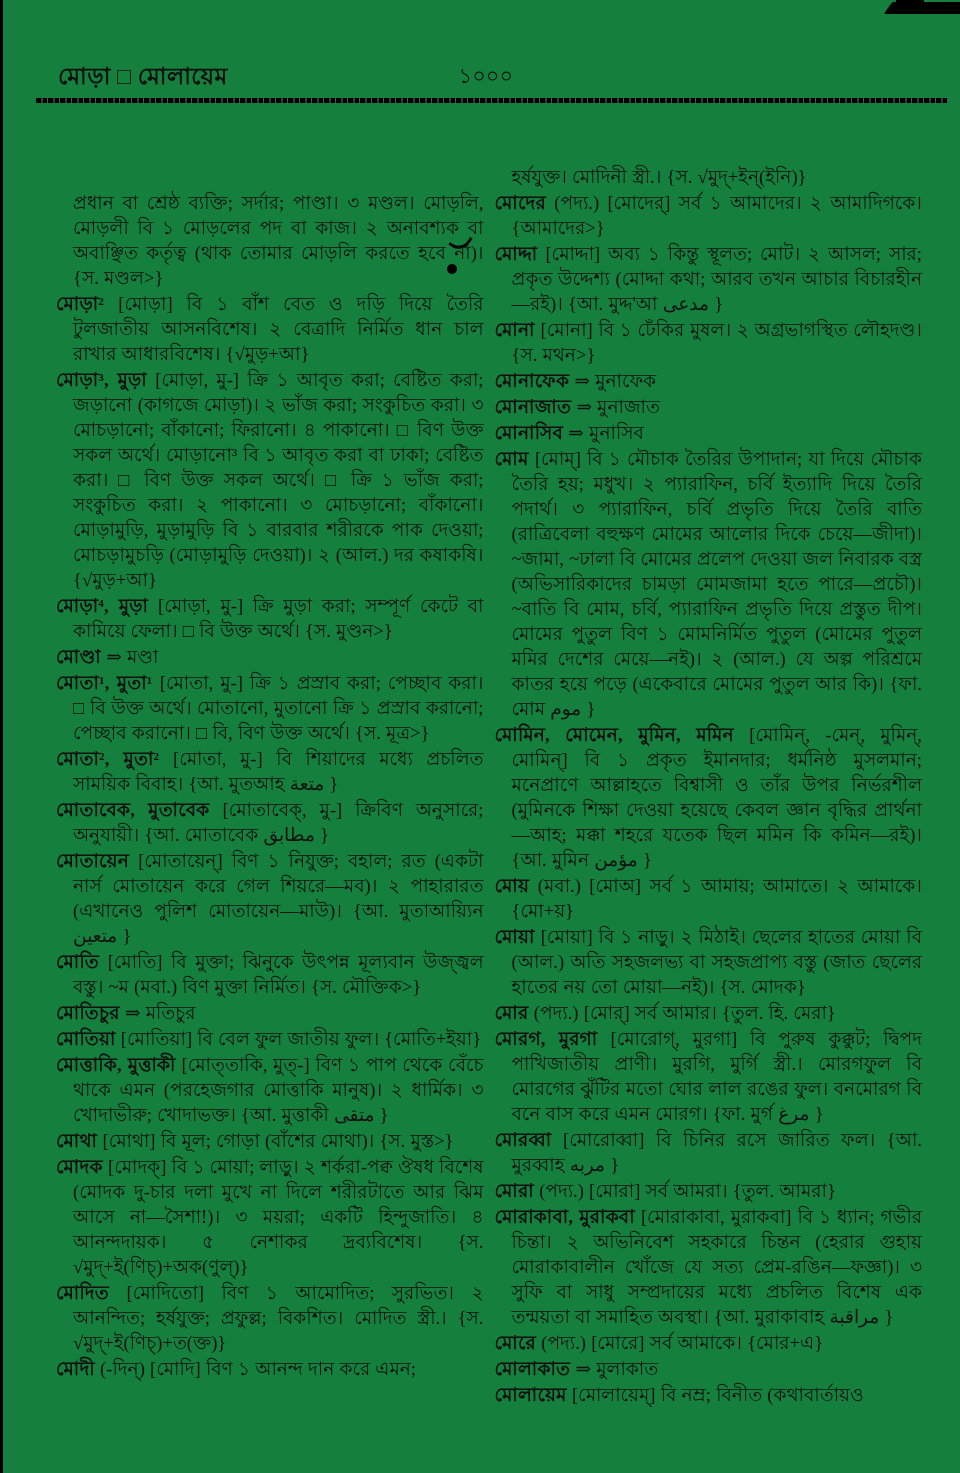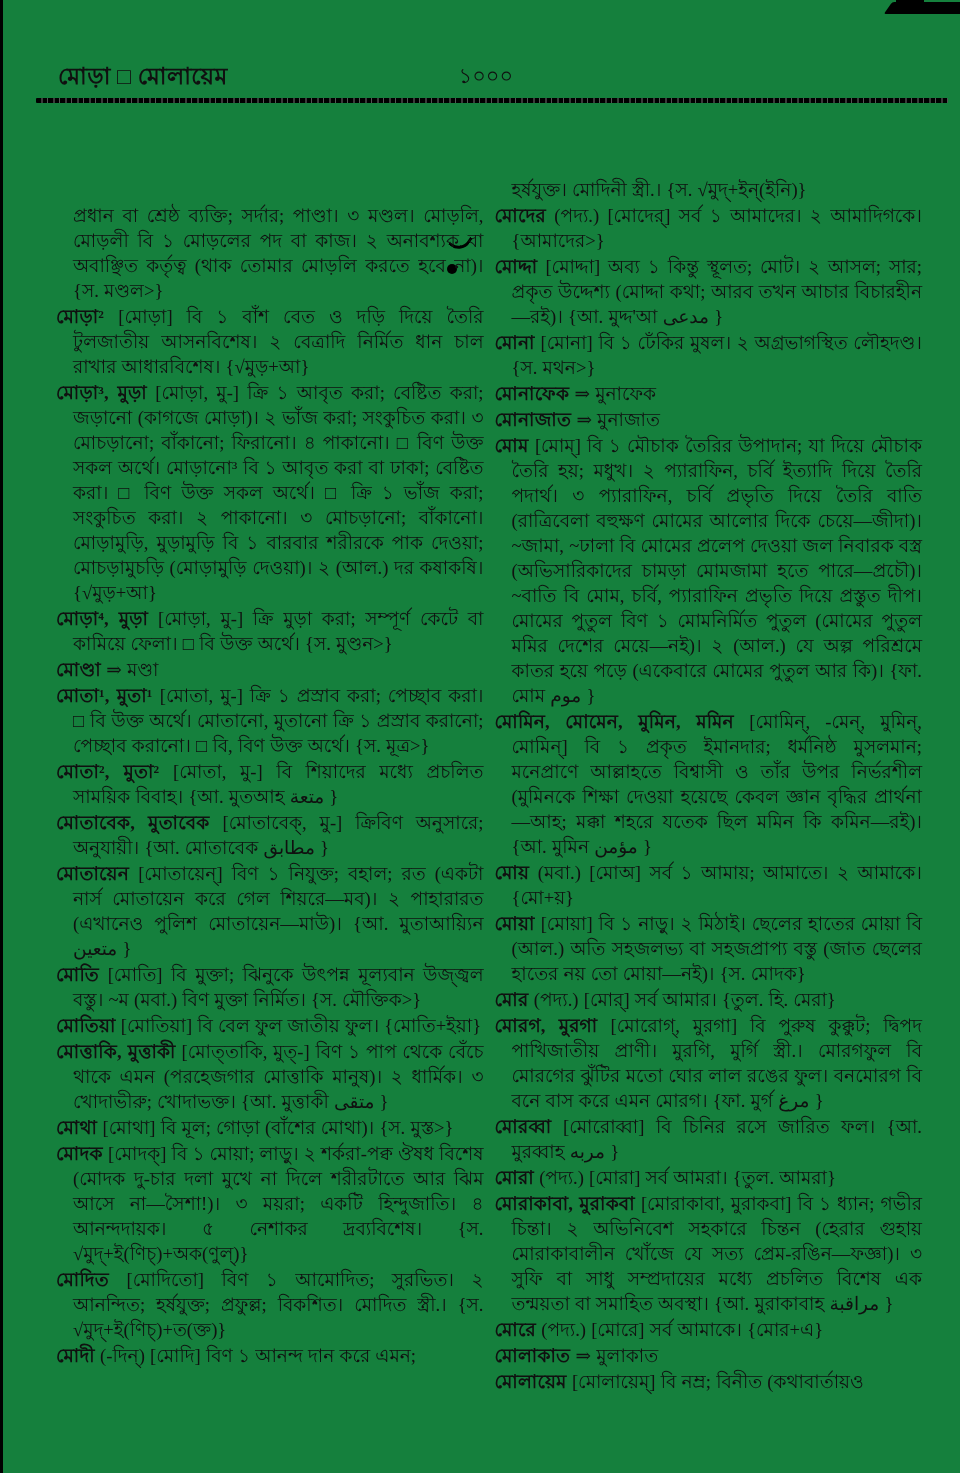--- a/index.html
+++ b/index.html
@@ -76,35 +76,37 @@
         <p class="entry cont"><span>প্রধান বা শ্রেষ্ঠ ব্যক্তি; সর্দার; পাণ্ডা। ৩ মণ্ডল। মোড়লি, মোড়লী বি ১ মোড়লের পদ বা কাজ। ২ অনাবশ্যক বা অবাঞ্ছিত কর্তৃত্ব (থাক তোমার মোড়লি করতে হবে না)। {স. মণ্ডল&gt;}</span></p>
         <p class="entry"><b class="headword">মোড়া² </b><span>[মোড়া] বি ১ বাঁশ বেত ও দড়ি দিয়ে তৈরি টুলজাতীয় আসনবিশেষ। ২ বেত্রাদি নির্মিত ধান চাল রাখার আধারবিশেষ। {√মুড়+আ}</span></p>
         <p class="entry"><b class="headword">মোড়া³, মুড়া </b><span>[মোড়া, মু-] ক্রি ১ আবৃত করা; বেষ্টিত করা; জড়ানো (কাগজে মোড়া)। ২ ভাঁজ করা; সংকুচিত করা। ৩ মোচড়ানো; বাঁকানো; ফিরানো। ৪ পাকানো। □ বিণ উক্ত সকল অর্থে। মোড়ানো³ বি ১ আবৃত করা বা ঢাকা; বেষ্টিত করা। □ বিণ উক্ত সকল অর্থে। □ ক্রি ১ ভাঁজ করা; সংকুচিত করা। ২ পাকানো। ৩ মোচড়ানো; বাঁকানো। মোড়ামুড়ি, মুড়ামুড়ি বি ১ বারবার শরীরকে পাক দেওয়া; মোচড়ামুচড়ি (মোড়ামুড়ি দেওয়া)। ২ (আল.) দর কষাকষি। {√মুড়+আ}</span></p>
         <p class="entry"><b class="headword">মোড়া⁴, মুড়া </b><span>[মোড়া, মু-] ক্রি মুড়া করা; সম্পূর্ণ কেটে বা কামিয়ে ফেলা। □ বি উক্ত অর্থে। {স. মুণ্ডন&gt;}</span></p>
         <p class="entry"><b class="headword">মোণ্ডা </b><span>⇒ মণ্ডা</span></p>
         <p class="entry"><b class="headword">মোতা¹, মুতা¹ </b><span>[মোতা, মু-] ক্রি ১ প্রস্রাব করা; পেচ্ছাব করা। □ বি উক্ত অর্থে। মোতানো, মুতানো ক্রি ১ প্রস্রাব করানো; পেচ্ছাব করানো। □ বি, বিণ উক্ত অর্থে। {স. মূত্র&gt;}</span></p>
         <p class="entry"><b class="headword">মোতা², মুতা² </b><span>[মোতা, মু-] বি শিয়াদের মধ্যে প্রচলিত সাময়িক বিবাহ। {আ. মুতআহ متعة }</span></p>
         <p class="entry"><b class="headword">মোতাবেক, মুতাবেক </b><span>[মোতাবেক্, মু-] ক্রিবিণ অনুসারে; অনুযায়ী। {আ. মোতাবেক مطابق }</span></p>
         <p class="entry"><b class="headword">মোতায়েন </b><span>[মোতায়েন্] বিণ ১ নিযুক্ত; বহাল; রত (একটা নার্স মোতায়েন করে গেল শিয়রে—মব)। ২ পাহারারত (এখানেও পুলিশ মোতায়েন—মাউ)। {আ. মুতাআয়্যিন متعين }</span></p>
         <p class="entry"><b class="headword">মোতি </b><span>[মোতি] বি মুক্তা; ঝিনুকে উৎপন্ন মূল্যবান উজ্জ্বল বস্তু। ~ম (মবা.) বিণ মুক্তা নির্মিত। {স. মৌক্তিক&gt;}</span></p>
+        <p class="entry"><b class="headword">মোতিচুর </b><span>⇒ মতিচুর</span></p>
         <p class="entry"><b class="headword">মোতিয়া </b><span>[মোতিয়া] বি বেল ফুল জাতীয় ফুল। {মোতি+ইয়া}</span></p>
         <p class="entry"><b class="headword">মোত্তাকি, মুত্তাকী </b><span>[মোত্‌তাকি, মুত্-] বিণ ১ পাপ থেকে বেঁচে থাকে এমন (পরহেজগার মোত্তাকি মানুষ)। ২ ধার্মিক। ৩ খোদাভীরু; খোদাভক্ত। {আ. মুত্তাকী متقى }</span></p>
         <p class="entry"><b class="headword">মোথা </b><span>[মোথা] বি মূল; গোড়া (বাঁশের মোথা)। {স. মুস্ত&gt;}</span></p>
         <p class="entry"><b class="headword">মোদক </b><span>[মোদক্] বি ১ মোয়া; লাড়ু। ২ শর্করা-পক্ব ঔষধ বিশেষ (মোদক দু-চার দলা মুখে না দিলে শরীরটাতে আর ঝিম আসে না—সৈশা!)। ৩ ময়রা; একটি হিন্দুজাতি। ৪ আনন্দদায়ক। ৫ নেশাকর দ্রব্যবিশেষ। {স. √মুদ্+ই(ণিচ্)+অক(ণুল্)}</span></p>
         <p class="entry"><b class="headword">মোদিত </b><span>[মোদিতো] বিণ ১ আমোদিত; সুরভিত। ২ আনন্দিত; হর্ষযুক্ত; প্রফুল্ল; বিকশিত। মোদিত স্ত্রী.। {স. √মুদ্+ই(ণিচ্)+ত(ক্ত)}</span></p>
         <p class="entry"><b class="headword">মোদী </b><span>(-দিন্) [মোদি] বিণ ১ আনন্দ দান করে এমন;</span></p>
       </section>
     <div class="divider"></div>
     <section class="col right">
         <p class="entry cont"><span>হর্ষযুক্ত। মোদিনী স্ত্রী.। {স. √মুদ্+ইন্(ইনি)}</span></p>
         <p class="entry"><b class="headword">মোদের </b><span>(পদ্য.) [মোদের্] সর্ব ১ আমাদের। ২ আমাদিগকে। {আমাদের&gt;}</span></p>
         <p class="entry"><b class="headword">মোদ্দা </b><span>[মোদ্দা] অব্য ১ কিন্তু স্থূলত; মোট। ২ আসল; সার; প্রকৃত উদ্দেশ্য (মোদ্দা কথা; আরব তখন আচার বিচারহীন—রই)। {আ. মুদ্দ'আ مدعى }</span></p>
         <p class="entry"><b class="headword">মোনা </b><span>[মোনা] বি ১ ঢেঁকির মুষল। ২ অগ্রভাগস্থিত লৌহদণ্ড। {স. মথন&gt;}</span></p>
         <p class="entry"><b class="headword">মোনাফেক </b><span>⇒ মুনাফেক</span></p>
         <p class="entry"><b class="headword">মোনাজাত </b><span>⇒ মুনাজাত</span></p>
+        <p class="entry"><b class="headword">মোনাসিব </b><span>⇒ মুনাসিব</span></p>
         <p class="entry"><b class="headword">মোম </b><span>[মোম্] বি ১ মৌচাক তৈরির উপাদান; যা দিয়ে মৌচাক তৈরি হয়; মধুখ। ২ প্যারাফিন, চর্বি ইত্যাদি দিয়ে তৈরি পদার্থ। ৩ প্যারাফিন, চর্বি প্রভৃতি দিয়ে তৈরি বাতি (রাত্রিবেলা বহুক্ষণ মোমের আলোর দিকে চেয়ে—জীদা)। ~জামা, ~ঢালা বি মোমের প্রলেপ দেওয়া জল নিবারক বস্ত্র (অভিসারিকাদের চামড়া মোমজামা হতে পারে—প্রচৌ)। ~বাতি বি মোম, চর্বি, প্যারাফিন প্রভৃতি দিয়ে প্রস্তুত দীপ। মোমের পুতুল বিণ ১ মোমনির্মিত পুতুল (মোমের পুতুল মমির দেশের মেয়ে—নই)। ২ (আল.) যে অল্প পরিশ্রমে কাতর হয়ে পড়ে (একেবারে মোমের পুতুল আর কি)। {ফা. মোম موم }</span></p>
         <p class="entry"><b class="headword">মোমিন, মোমেন, মুমিন, মমিন </b><span>[মোমিন্, -মেন্, মুমিন্, মোমিন্] বি ১ প্রকৃত ইমানদার; ধর্মনিষ্ঠ মুসলমান; মনেপ্রাণে আল্লাহতে বিশ্বাসী ও তাঁর উপর নির্ভরশীল (মুমিনকে শিক্ষা দেওয়া হয়েছে কেবল জ্ঞান বৃদ্ধির প্রার্থনা—আহ; মক্কা শহরে যতেক ছিল মমিন কি কমিন—রই)। {আ. মুমিন مؤمن }</span></p>
         <p class="entry"><b class="headword">মোয় </b><span>(মবা.) [মোঅ] সর্ব ১ আমায়; আমাতে। ২ আমাকে। {মো+য়}</span></p>
         <p class="entry"><b class="headword">মোয়া </b><span>[মোয়া] বি ১ নাড়ু। ২ মিঠাই। ছেলের হাতের মোয়া বি (আল.) অতি সহজলভ্য বা সহজপ্রাপ্য বস্তু (জাত ছেলের হাতের নয় তো মোয়া—নই)। {স. মোদক}</span></p>
         <p class="entry"><b class="headword">মোর </b><span>(পদ্য.) [মোর্] সর্ব আমার। {তুল. হি. মেরা}</span></p>
         <p class="entry"><b class="headword">মোরগ, মুরগা </b><span>[মোরোগ্, মুরগা] বি পুরুষ কুক্কুট; দ্বিপদ পাখিজাতীয় প্রাণী। মুরগি, মুর্গি স্ত্রী.। মোরগফুল বি মোরগের ঝুঁটির মতো ঘোর লাল রঙের ফুল। বনমোরগ বি বনে বাস করে এমন মোরগ। {ফা. মুর্গ مرغ }</span></p>
         <p class="entry"><b class="headword">মোরব্বা </b><span>[মোরোব্বা] বি চিনির রসে জারিত ফল। {আ. মুরব্বাহ مربه }</span></p>
         <p class="entry"><b class="headword">মোরা </b><span>(পদ্য.) [মোরা] সর্ব আমরা। {তুল. আমরা}</span></p>
         <p class="entry"><b class="headword">মোরাকাবা, মুরাকবা </b><span>[মোরাকাবা, মুরাকবা] বি ১ ধ্যান; গভীর চিন্তা। ২ অভিনিবেশ সহকারে চিন্তন (হেরার গুহায় মোরাকাবালীন খোঁজে যে সত্য প্রেম-রঙিন—ফজ্ঞা)। ৩ সুফি বা সাধু সম্প্রদায়ের মধ্যে প্রচলিত বিশেষ এক তন্ময়তা বা সমাহিত অবস্থা। {আ. মুরাকাবাহ مراقبة }</span></p>
         <p class="entry"><b class="headword">মোরে </b><span>(পদ্য.) [মোরে] সর্ব আমাকে। {মোর+এ}</span></p>

